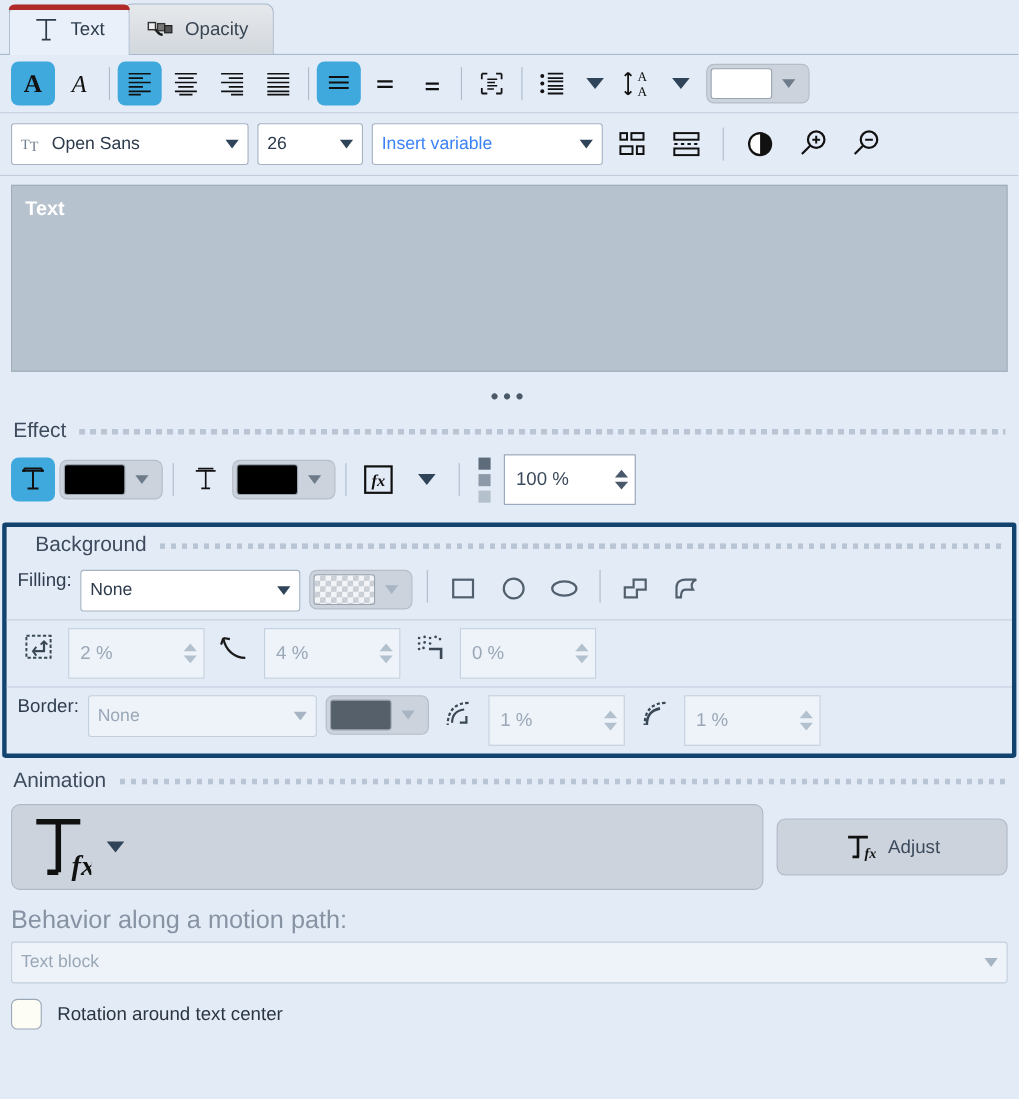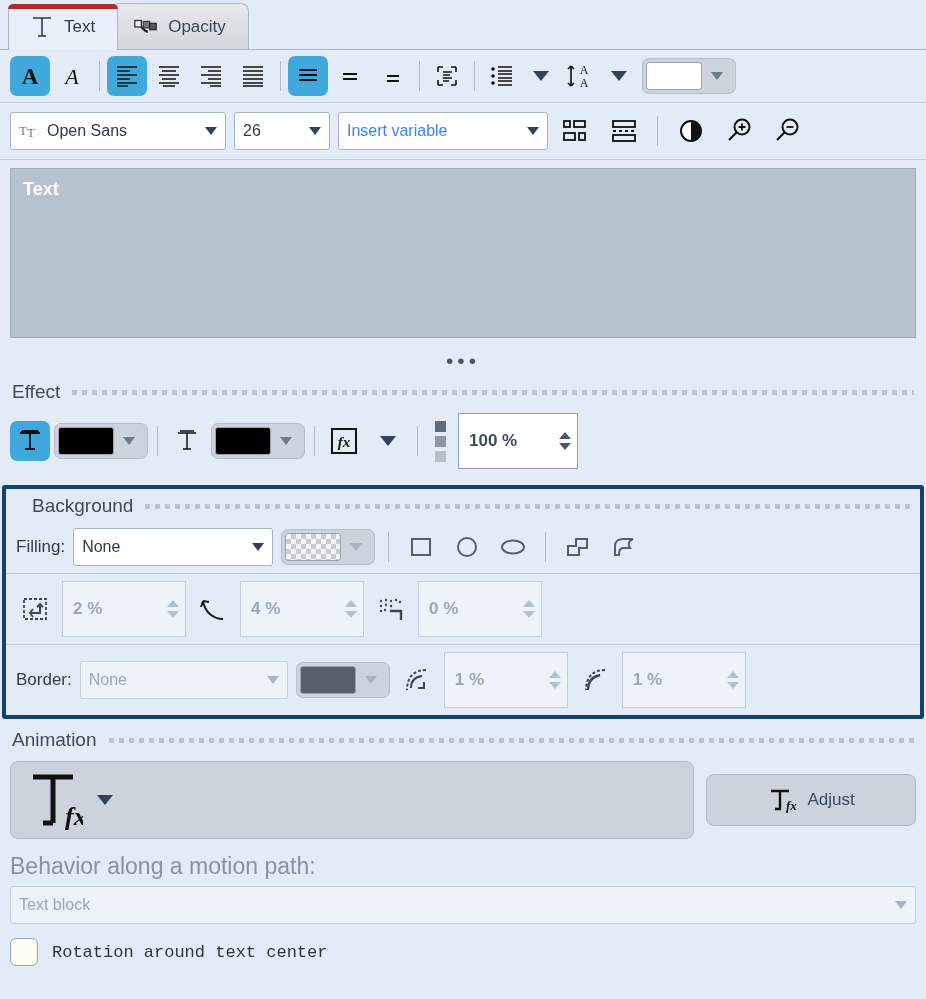--- a/index.html
+++ b/index.html
@@ -108,38 +108,38 @@
     background-image:repeating-linear-gradient(to right,#b9c5d4 0 5px,transparent 5px 10px);
   }
 
   
   .effect-row { display:flex; align-items:center; gap:4px; padding:4px 10px 10px;}
   .fxbtn { width:40px;height:40px;display:flex;align-items:center;justify-content:center;border-radius:7px;}
   .fxbtn.sel{background:#3fa9dd;}
   .dots-v { display:flex;flex-direction:column;gap:4px;margin:0 8px;}
   .dots-v i{ width:11px;height:11px;display:block;}
   .spin {
-    height:56px; background:#fff; border:1px solid #8fa0b4;
+    height:46px; background:#fff; border:1px solid #8fa0b4;
     display:flex; align-items:center; padding:0 6px 0 10px;
-    font-size:17px; color:#3b4a5c; gap:8px;font-weight:bold;
+    font-size:17px; color:#3b4a5c; gap:8px;
   }
   .spin .v{flex:1;}
   .spin.dis{ background:#eef3fa; border-color:#c3cfdd; color:#9aa7b6;}
   .sarrows{display:flex;flex-direction:column;gap:4px;align-items:center;}
   .sarrows .up{width:0;height:0;border-left:6px solid transparent;border-right:6px solid transparent;border-bottom:7px solid #49596b;}
   .sarrows .dn{width:0;height:0;border-left:6px solid transparent;border-right:6px solid transparent;border-top:7px solid #49596b;}
   .spin.dis .up{border-bottom-color:#b3c0ce;} .spin.dis .dn{border-top-color:#b3c0ce;}
 
   
   .bg-panel {
     margin:6px 2px; border:4px solid #11436e; border-radius:3px;
     background:#e3ebf7;
   }
   .bg-panel .sec-head{ padding:6px 10px 4px;margin-left:16px;}
-  .bg-row { display:flex; align-items:center; gap:8px; padding:7px 10px; border-top:1px solid #c3cedd;}
+  .bg-row { display:flex; gap:8px; padding:7px 10px; border-top:1px solid #c3cedd;}
   .bg-row.first{border-top:none;}
   .lbl { font-size:17px; color:#2f3d4e; }
   .shape-btn{width:38px;height:34px;display:flex;align-items:center;justify-content:center;}
   .checker {
     width:56px;
     background-image:
       linear-gradient(45deg,#c8cdd4 25%,transparent 25%,transparent 75%,#c8cdd4 75%),
       linear-gradient(45deg,#c8cdd4 25%,transparent 25%,transparent 75%,#c8cdd4 75%);
     background-size:10px 10px;
     background-position:0 0,5px 5px;
@@ -158,21 +158,21 @@
   .anim-box .lines{flex:1; font-size:16px; color:#3b4a5c; line-height:1.45;}
   .adjust-btn {
     width:210px;height:52px;background:#ccd3dc;border:1px solid #b0bac6;border-radius:8px;
     display:flex;align-items:center;justify-content:center;gap:10px;
     font-size:17px;color:#3b4a5c;
   }
   .behav { padding:6px 10px 0; font-size:23px; color:#8793a3;}
   .behav-combo { margin:6px 10px 0; }
   .chk-row { display:flex; align-items:center; gap:14px; padding:14px 10px;}
   .chk { width:28px;height:28px;background:#fdfdf6;border:1px solid #9aa7b6;border-radius:6px;flex:none;}
-  .chk-lbl{ font-size:17px;color:#2a3542;font-family:Liberation Mono, monospace;}
+  .chk-lbl{ font-size:17px;color:#2a3542;}
   svg{display:block;}
 </style>
 </head>
 <body>
 
 <div class="tabbar">
   <div class="tab active">
     <span class="tab-ico">
       <svg width="22" height="24" viewBox="0 0 22 24">
           <path d="M2 3h18M11 3v18M7 21h8" stroke="#2f3b4a" stroke-width="1.6" fill="none"></path>

